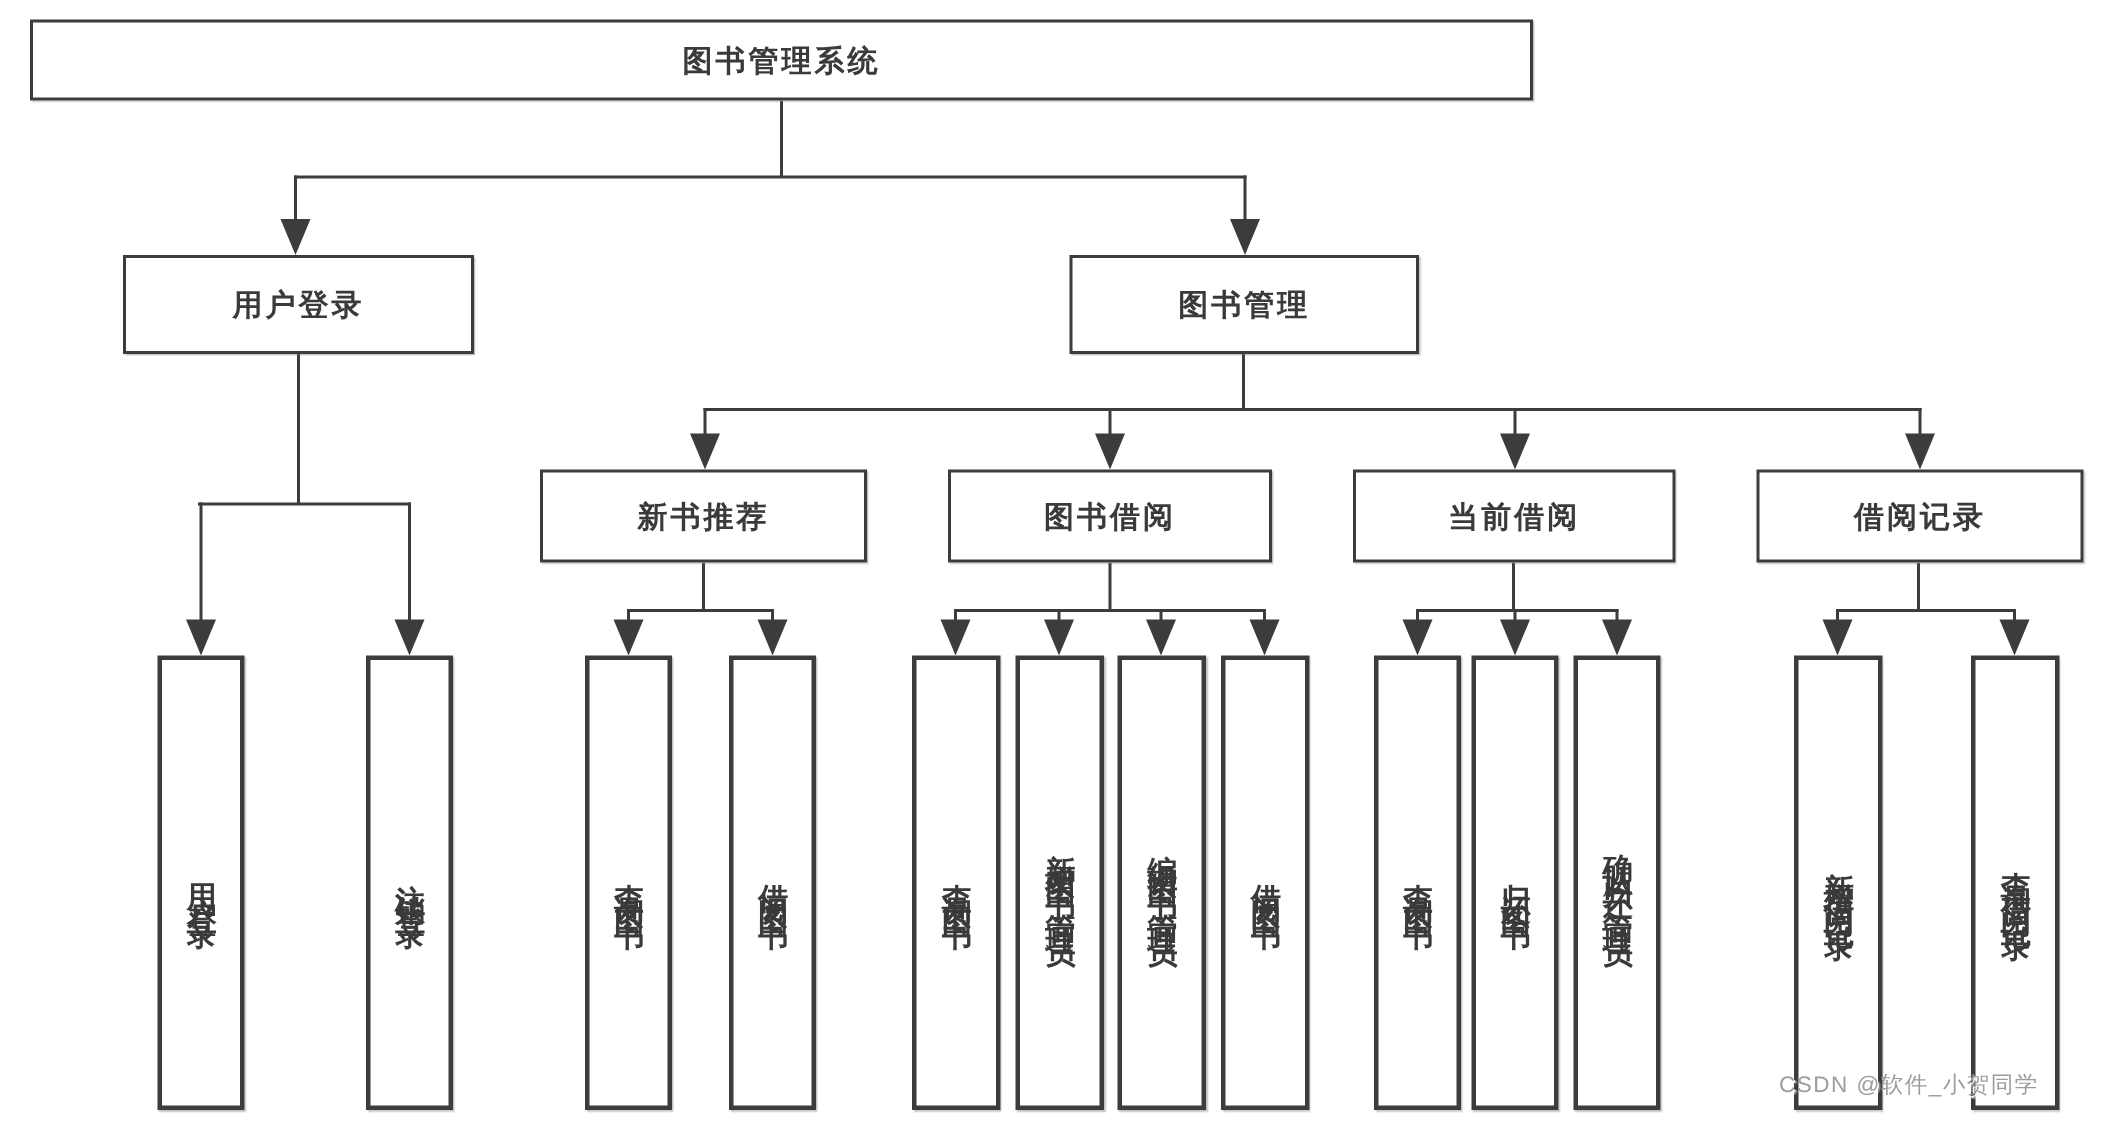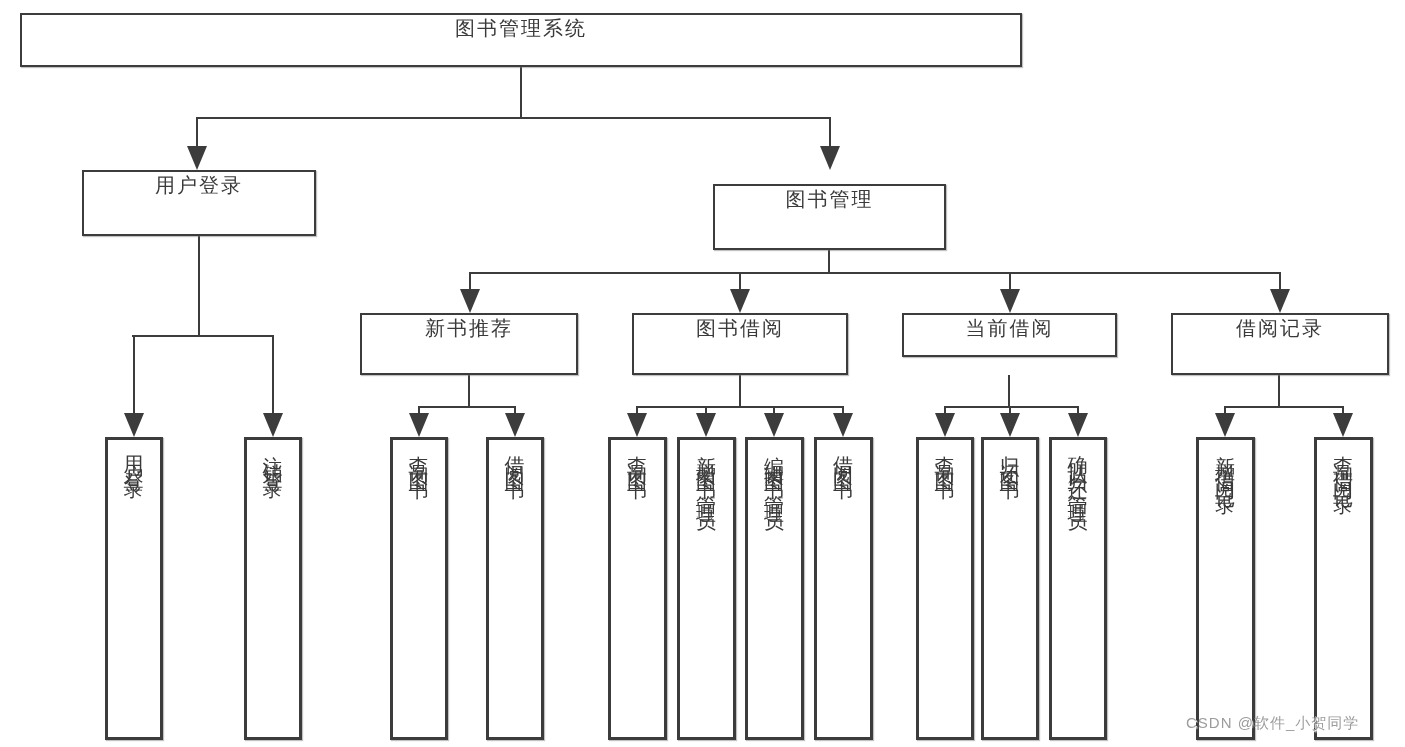--- a/index.html
+++ b/index.html
@@ -3,22 +3,22 @@
 <meta charset="utf-8">
 <style>
   html,body { margin:0; padding:0; background:#ffffff; }
   .canvas {
     position:relative; width:1405px; height:747px; background:#ffffff;
     font-family:"Liberation Sans","DejaVu Sans",sans-serif;
     overflow:hidden;
   }
   .node {
     position:absolute; background:#ffffff; border:2px solid #3c3c3c;
-    box-sizing:border-box; display:flex; justify-content:center;
-    color:#3a3a3a; box-shadow:1px 1px 1px rgba(120,120,120,0.45);
+    box-sizing:border-box; display:flex; align-items:center; justify-content:center;
+    color:#3a3a3a; box-shadow:1px 1px 1px rgba(120,120,120,0.45);font-weight:bold;
   }
   .node.leaf { border-width:3px; }
   .node .hlabel { font-size:20px; letter-spacing:2px; white-space:nowrap; }
   .node .vlabel {
     writing-mode:vertical-rl; text-orientation:mixed;
     font-size:20px; letter-spacing:8px; line-height:1;
   }
   .vline { position:absolute; width:2px; background:#3c3c3c; }
   .hline { position:absolute; height:2px; background:#3c3c3c; }
   .arrowhead {
@@ -97,31 +97,31 @@
   <div class="vline" style="left:1342px;top:406px;height:9px"></div>
   <div class="arrowhead" style="left:1333px;top:413px"></div>
 
   <div class="node" style="left:20px;top:13px;width:1002px;height:54px">
     <span class="hlabel">图书管理系统</span>
   </div>
 
   <div class="node" style="left:82px;top:170px;width:234px;height:66px">
     <span class="hlabel">用户登录</span>
   </div>
-  <div class="node" style="left:713px;top:184px;width:233px;height:66px">
+  <div class="node" style="left:713px;top:170px;width:233px;height:66px">
     <span class="hlabel">图书管理</span>
   </div>
 
   <div class="node" style="left:632px;top:313px;width:216px;height:62px">
     <span class="hlabel">图书借阅</span>
   </div>
   <div class="node" style="left:360px;top:313px;width:218px;height:62px">
     <span class="hlabel">新书推荐</span>
   </div>
-  <div class="node" style="left:902px;top:313px;width:215px;height:44px">
+  <div class="node" style="left:902px;top:313px;width:215px;height:62px">
     <span class="hlabel">当前借阅</span>
   </div>
   <div class="node" style="left:1171px;top:313px;width:218px;height:62px">
     <span class="hlabel">借阅记录</span>
   </div>
 
   <div class="node leaf" style="left:105px;top:437px;width:58px;height:303px">
     <span class="vlabel">用户登录</span>
   </div>
   <div class="node leaf" style="left:244px;top:437px;width:58px;height:303px">

